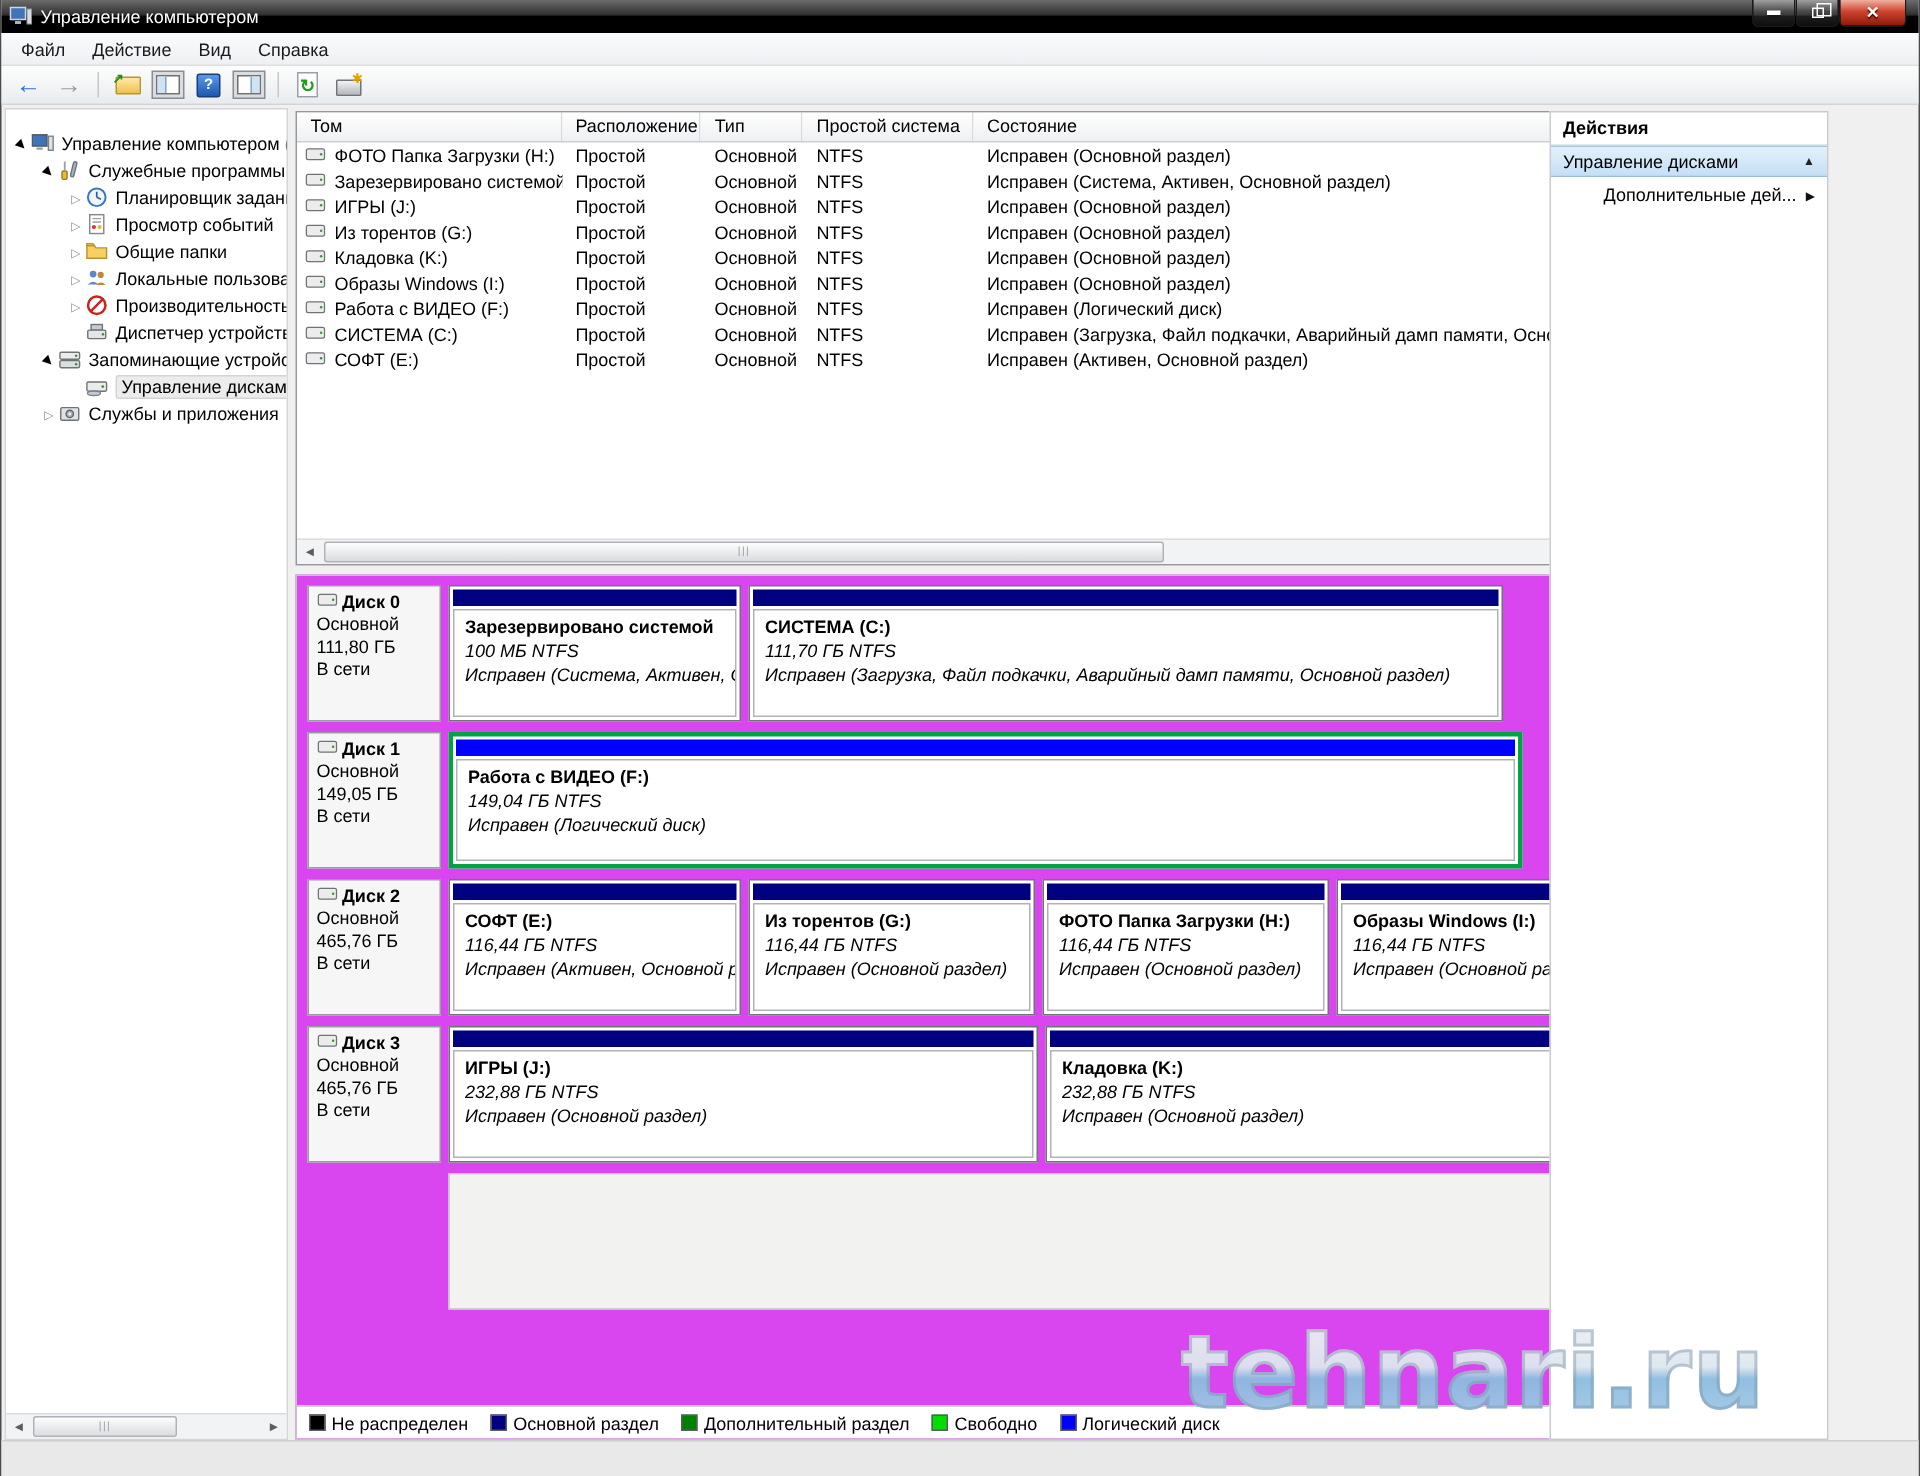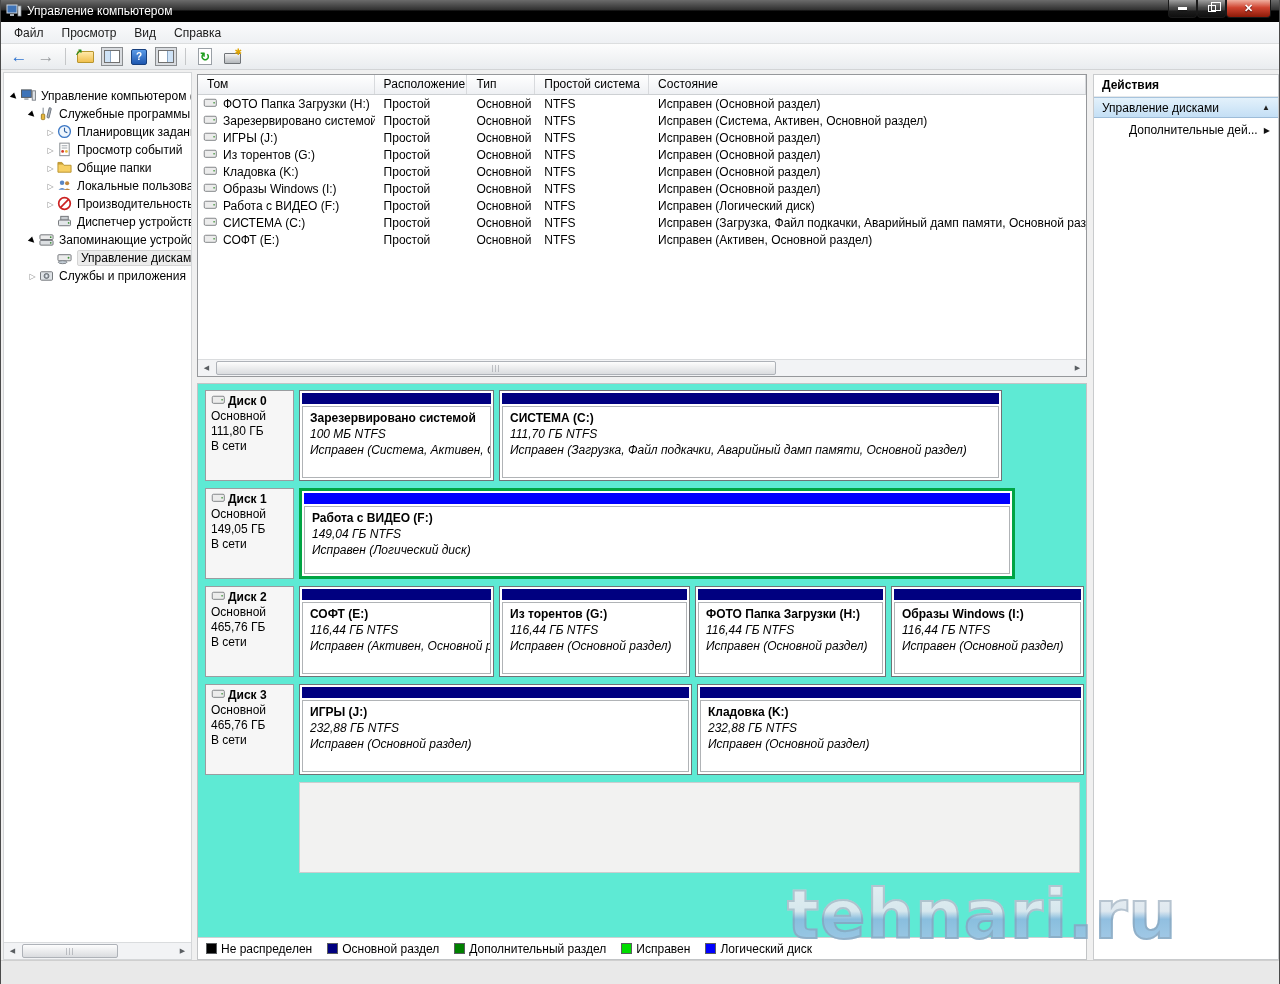--- a/index.html
+++ b/index.html
@@ -70,39 +70,39 @@
   
   .list-panel { position:absolute; left:196px; top:74px; width:890px; height:303px; background:#fff; border:1px solid #96989b; overflow:hidden; }
   .list-header { display:flex; height:20px; border-bottom:1px solid #cdd0d3; }
   .hcell { background:linear-gradient(#ffffff,#f5f6f8 60%, #eef0f3); border-right:1px solid #d8dadd; padding:2px 4px 0 9px; font-size:12px; white-space:nowrap; overflow:hidden; }
   .vrow { display:flex; height:17px; align-items:center; }
   .vcell { padding-left:9px; white-space:nowrap; overflow:hidden; font-size:12px; }
   .vcell.first { display:flex; align-items:center; padding-left:5px; }
   .vcell.first svg { margin-right:5px; flex:0 0 auto; }
 
   
-  .graph-panel { position:absolute; left:196px; top:383px; width:890px; height:577px; background:#5eead4; border:1px solid #c2c4c6; overflow:hidden; }
+  .graph-panel { position:absolute; left:196px; top:383px; width:890px; height:577px; background:#d946ef; border:1px solid #c2c4c6; overflow:hidden; }
   .disk-row { position:relative; height:92px; margin-top:6px; }
   .disk-label { position:absolute; left:7px; top:0; width:89px; height:91px; background:#f6f6f6; border:1px solid #9a9da0; padding:3px 5px; line-height:15px; font-size:12px; overflow:hidden; }
   .disk-label .dname { display:flex; align-items:center; font-weight:bold; }
   .disk-label .dname svg { margin-right:2px; }
   .part { position:absolute; top:0; height:91px; background:#fff; border:1px solid #6f7276; padding:2px; overflow:hidden; }
   .part.extended { border:3px solid #00a443; }
   .stripe { height:11px; margin-bottom:2px; }
   .part-inner { border:1px solid #b0b3b6; height:calc(100% - 13px); padding:3px 7px; overflow:hidden; white-space:nowrap; }
   .p-name { font-weight:bold; line-height:16px; }
   .p-size, .p-status { line-height:16px;font-style:italic; }
   .media-empty { position:absolute; top:0; height:91px; background:#f2f2f1; border:1px solid #cbcdcf; }
 
   .legend { position:absolute; left:0; right:0; bottom:0; height:22px; background:#fff; border-top:1px solid #cfd1d3; display:flex; align-items:center; padding-left:8px; gap:15px; }
   .leg-item { display:flex; align-items:center; font-size:12px; white-space:nowrap; }
   .leg-swatch { width:11px; height:11px; border:1px solid #5a5d60; margin-right:4px; flex:0 0 auto; }
 
   
-  .actions-panel { position:absolute; left:1092px; top:74px; width:186px; height:886px; background:#fff; border:1px solid #c9cbcd; overflow:hidden; }
+  .actions-panel { position:absolute; left:1032px; top:74px; width:186px; height:886px; background:#fff; border:1px solid #c9cbcd; overflow:hidden; }
   .actions-header { height:22px; padding:3px 8px; font-weight:bold; border-bottom:1px solid #e6e8ea; }
   .actions-section { height:21px; background:linear-gradient(#e3f1fb,#c4dff5); border-top:1px solid #a7c4dd; border-bottom:1px solid #9dbcd8; display:flex; align-items:center; padding:0 8px; }
   .actions-section .sec-label { flex:1; }
   .actions-section .up-arrow { font-size:8px; color:#222; }
   .actions-item { height:24px; display:flex; align-items:center; padding:0 8px 0 35px; }
   .actions-item .item-label { flex:1; }
   .actions-item .right-arrow { font-size:8px; color:#111; }
 
   
   .statusbar { position:absolute; left:0; top:960px; width:100%; height:24px; background:#e9e9e9; border-top:1px solid #cfcfcf; }
@@ -136,21 +136,21 @@
           <span class="glyph-restore"></span>
         </div>
       <div class="wbtn close">
           <span class="glyph-close">✕</span>
         </div>
     </div>
   </div>
 
   <div class="menubar" id="menubar">
       <span class="menu-item">Файл</span>
-      <span class="menu-item">Просмотр</span>
+      <span class="menu-item">Действие</span>
       <span class="menu-item">Вид</span>
       <span class="menu-item">Справка</span>
     </div>
   <div class="toolbar" id="toolbar">
       <span class="tbicon ic-back"></span>
       <span class="tbicon ic-forward"></span>
       <span class="tb-sep"></span>
       <span class="tbicon ic-export-list"></span>
       <span class="tbicon ic-console-tree">
         <span class="framebox"></span>
@@ -551,21 +551,21 @@
         <span class="leg-item">
           <span class="leg-swatch" style="background: rgb(0, 0, 128);"></span>
           <span>Основной раздел</span>
         </span>
         <span class="leg-item">
           <span class="leg-swatch" style="background: rgb(0, 128, 0);"></span>
           <span>Дополнительный раздел</span>
         </span>
         <span class="leg-item">
           <span class="leg-swatch" style="background: rgb(0, 221, 0);"></span>
-          <span>Исправен</span>
+          <span>Свободно</span>
         </span>
         <span class="leg-item">
           <span class="leg-swatch" style="background: rgb(0, 0, 255);"></span>
           <span>Логический диск</span>
         </span>
       </div>
   </div>
 
   <div class="actions-panel">
     <div class="actions-header">Действия</div>

